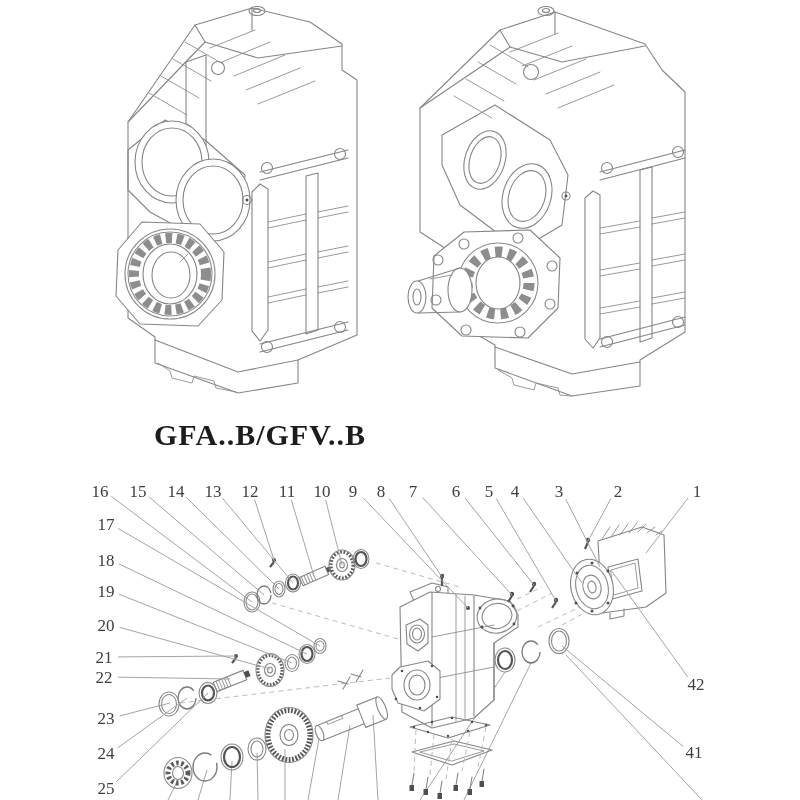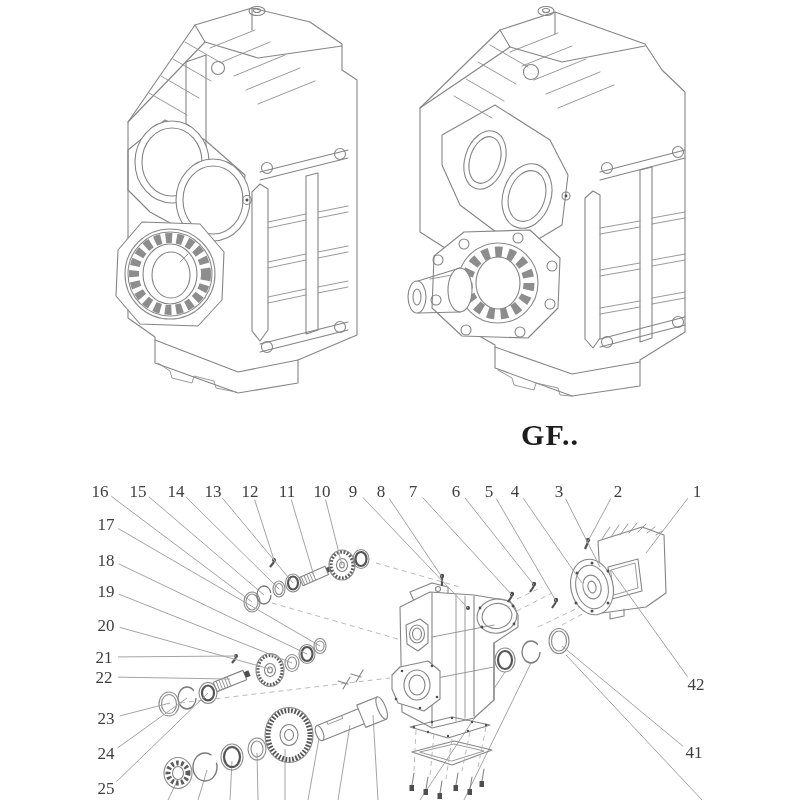--- a/index.html
+++ b/index.html
@@ -124,21 +124,21 @@
       <circle class="s" cx="207" cy="342" r="5.5"></circle>
         <circle class="s" cx="278" cy="322" r="5.5"></circle>
       <path class="s" d="M185,198 L193,191 L200,195 L200,338 L193,348 L185,339 Z"></path>
       <path class="s" d="M240,170 L252,167 L252,338 L240,342 Z"></path>
       <path class="t" d="M200,228 L240,221 M200,234 L240,227 M252,218 L285,212 M252,224 L285,218"></path>
       <path class="t" d="M200,270 L240,263 M200,276 L240,269 M252,260 L285,254 M252,266 L285,260"></path>
       <path class="t" d="M200,308 L240,301 M200,314 L240,307 M252,298 L285,292 M252,304 L285,298"></path>
     </g>
   </svg>
 
-  <div class="cap" style="left:460px;top:418px;width:180px;">GF..</div>
+  <div class="cap" style="left:115px;top:418px;width:290px;">GFA..B/GFV..B</div>
 
   <svg id="expl" style="left:80px;top:475px;" width="720" height="325" viewBox="0 0 720 325">
 
     <g>
       <path class="dash" d="M192,128 L318,164"></path>
       <path class="dash" d="M100,228 L310,203"></path>
       <path class="dash" d="M296,88 L380,112"></path>
       <path class="dash" d="M437,136 L472,118 M458,152 L500,132"></path>
       <path class="dash" d="M437,124 L462,112 M482,150 L508,136"></path>
     </g>

